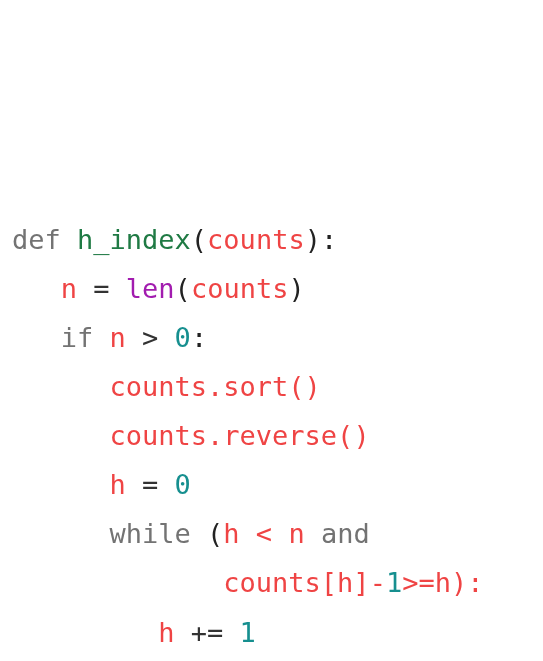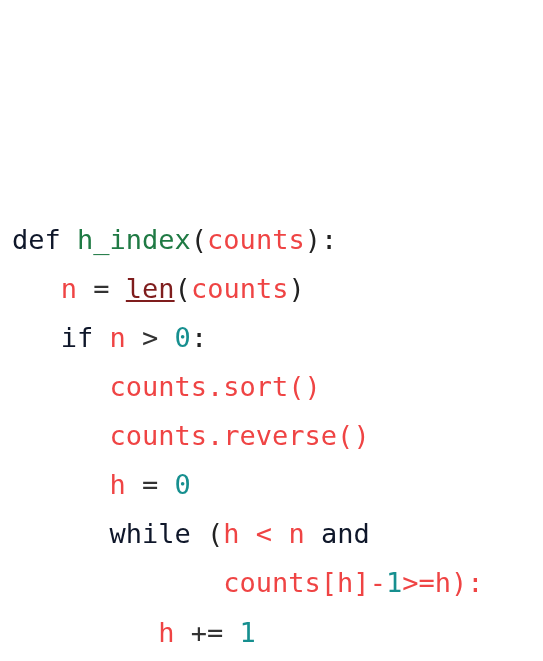--- a/index.html
+++ b/index.html
@@ -12,23 +12,23 @@
     height: 661px;
     box-sizing: border-box;
     padding: 18px 12px;
     font-family: "Menlo", "Consolas", "DejaVu Sans Mono", monospace;
     font-size: 27px;
     line-height: 1.82;
     color: #222;
     white-space: pre;
   }
   .line { display: block; }
-  .kw   { color: #0f172a; }   
+  .kw   { color: #737373; }   
   .fn   { color: #1f7a44; margin-top: 40px; }   
-  .bi   { color: #7f1d1d; text-decoration: underline; }   
+  .bi   { color: #a21caf; }   
   .num  { color: #168f8f; }   
   .op   { color: #333; }
   .id   { color: #ef4444; }
   .paren{ color: #222; }
 </style>
 </head>
 <body>
 
 
 

